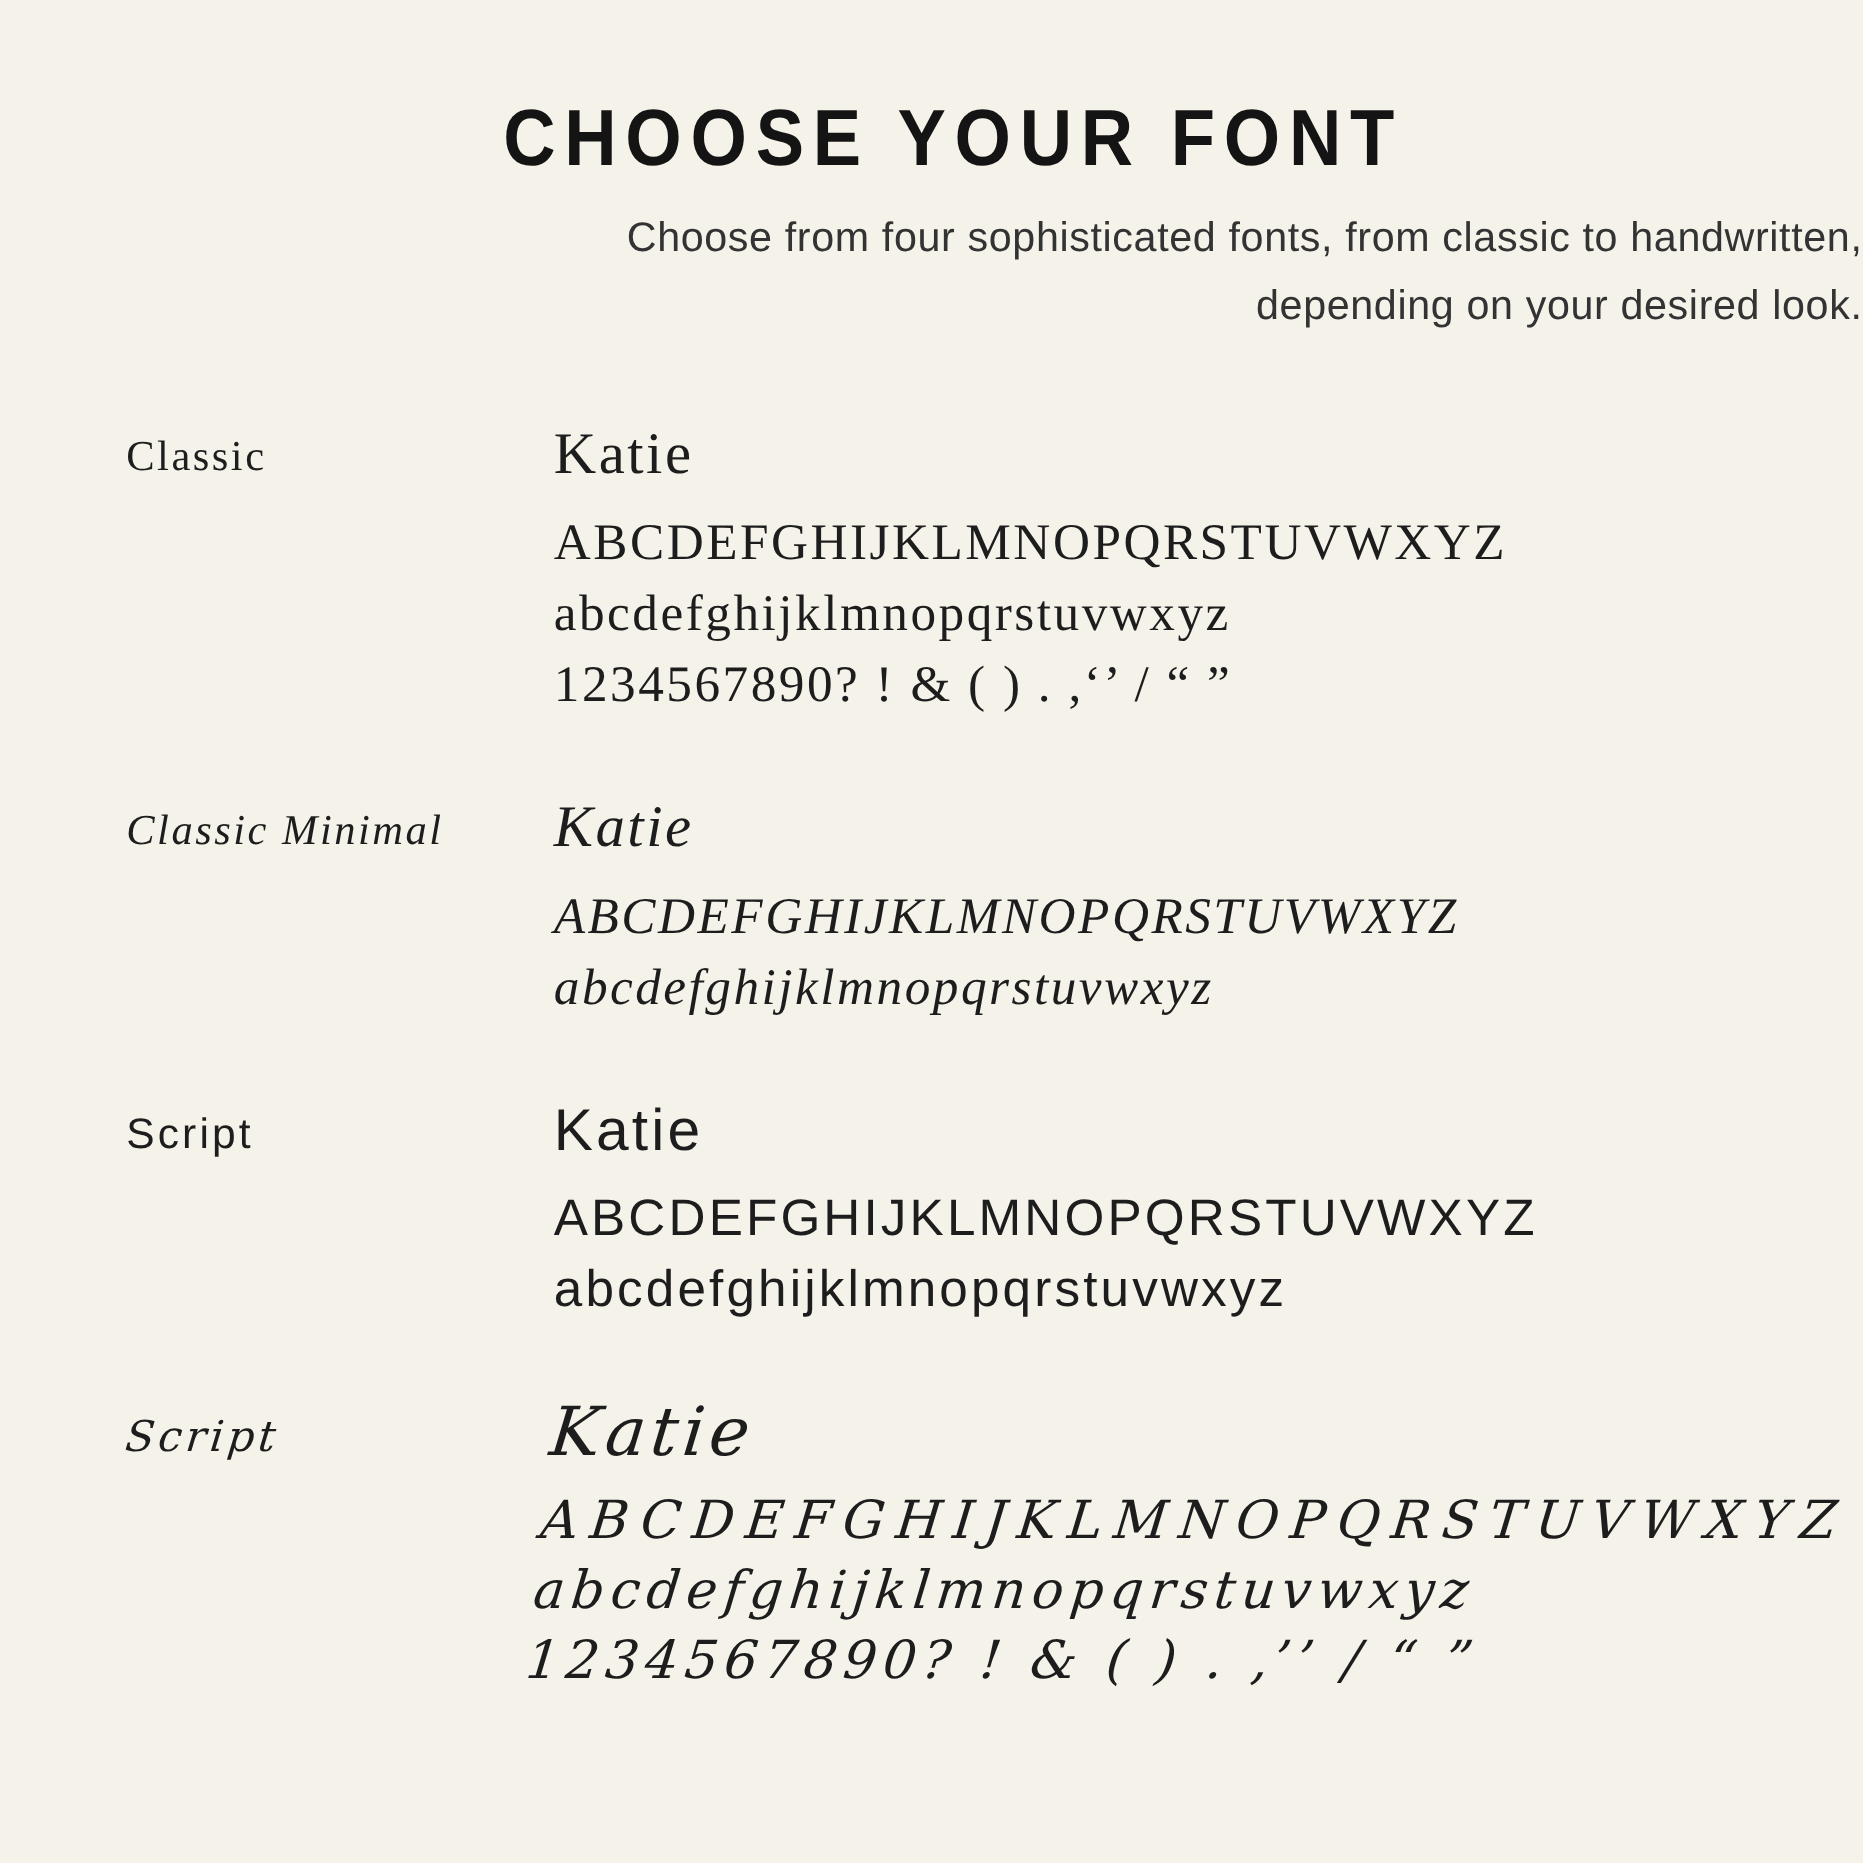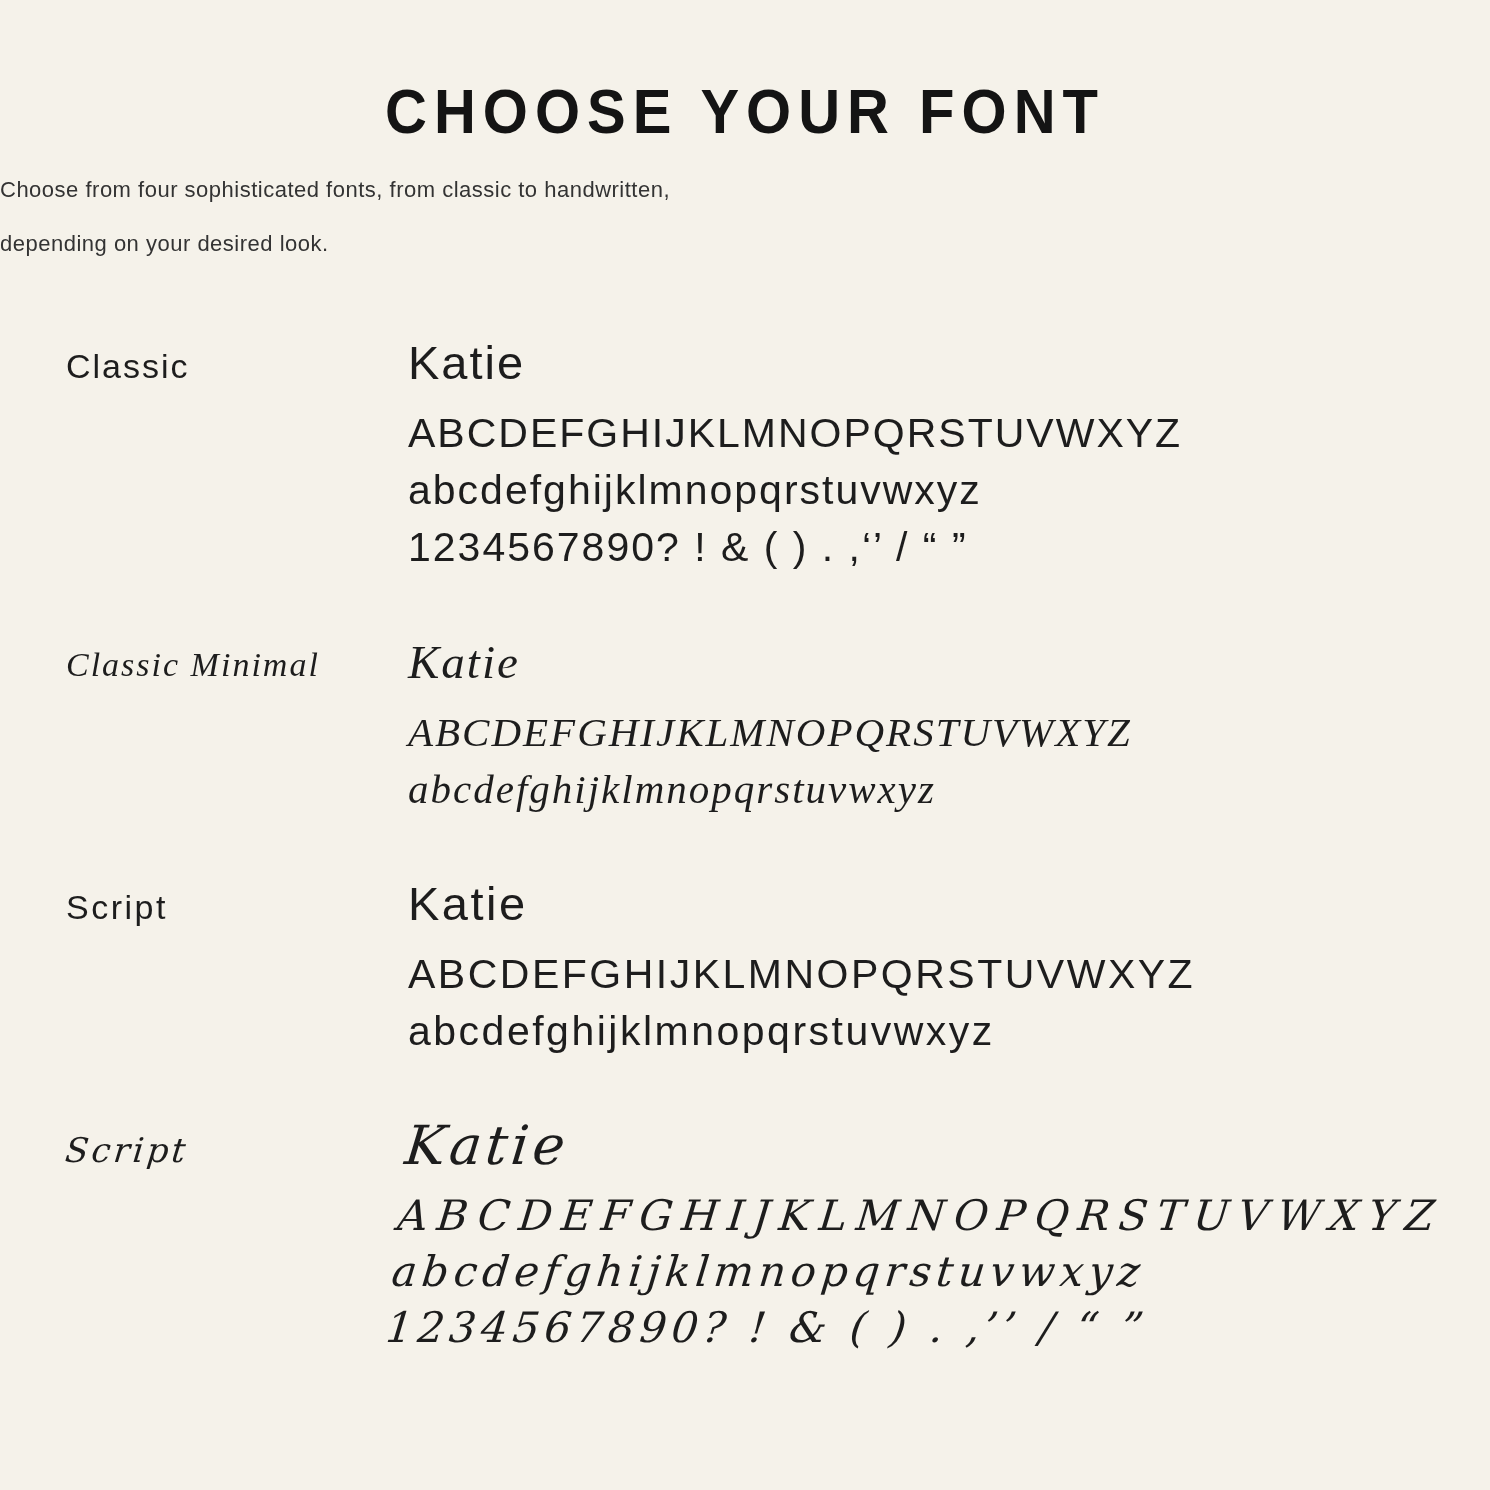--- a/index.html
+++ b/index.html
@@ -12,40 +12,41 @@
     background: #f5f2ea;
     color: #1d1d1d;
     font-family: "Liberation Sans", sans-serif;
     overflow: hidden;
   }
   .page {
     box-sizing: border-box;
     width: 100%;
     height: 100%;
     padding-top: 74px;
+    padding-left: 35px;
   }
   
   .title {
     margin: 0;
     text-align: center;
     font-family: "Liberation Sans", sans-serif;
     font-weight: 700;
     font-size: 58px;
     letter-spacing: 7px;
     color: #141414;
     transform: scaleY(1.10);
     transform-origin: center top;
   }
   .subtitle-wrap {
     margin-top: 22px;
   }
   .subtitle {
     margin: 0;
-    text-align: left;
-    font-size: 22px;
+    text-align: right;
+    font-size: 33px;
     line-height: 54px;
     letter-spacing: 0.5px;
     font-weight: 400;
     color: #333333;
   }
   
   main {
     margin-top: 66px;
   }
   .row {
@@ -72,21 +73,21 @@
     white-space: nowrap;
   }
   .sample-line {
     font-size: 41px;
     line-height: 57px;
     white-space: nowrap;
   }
   
   .classic .row-label,
   .classic .samples {
-    font-family: Liberation Sans, sans-serif;
+    font-family: Liberation Serif, serif;
     letter-spacing: 2px;
   }
   
   .classic-italic .row-label,
   .classic-italic .samples {
     font-family: "Liberation Serif", serif;
     font-style: italic;
     letter-spacing: 2px;
   }
   

